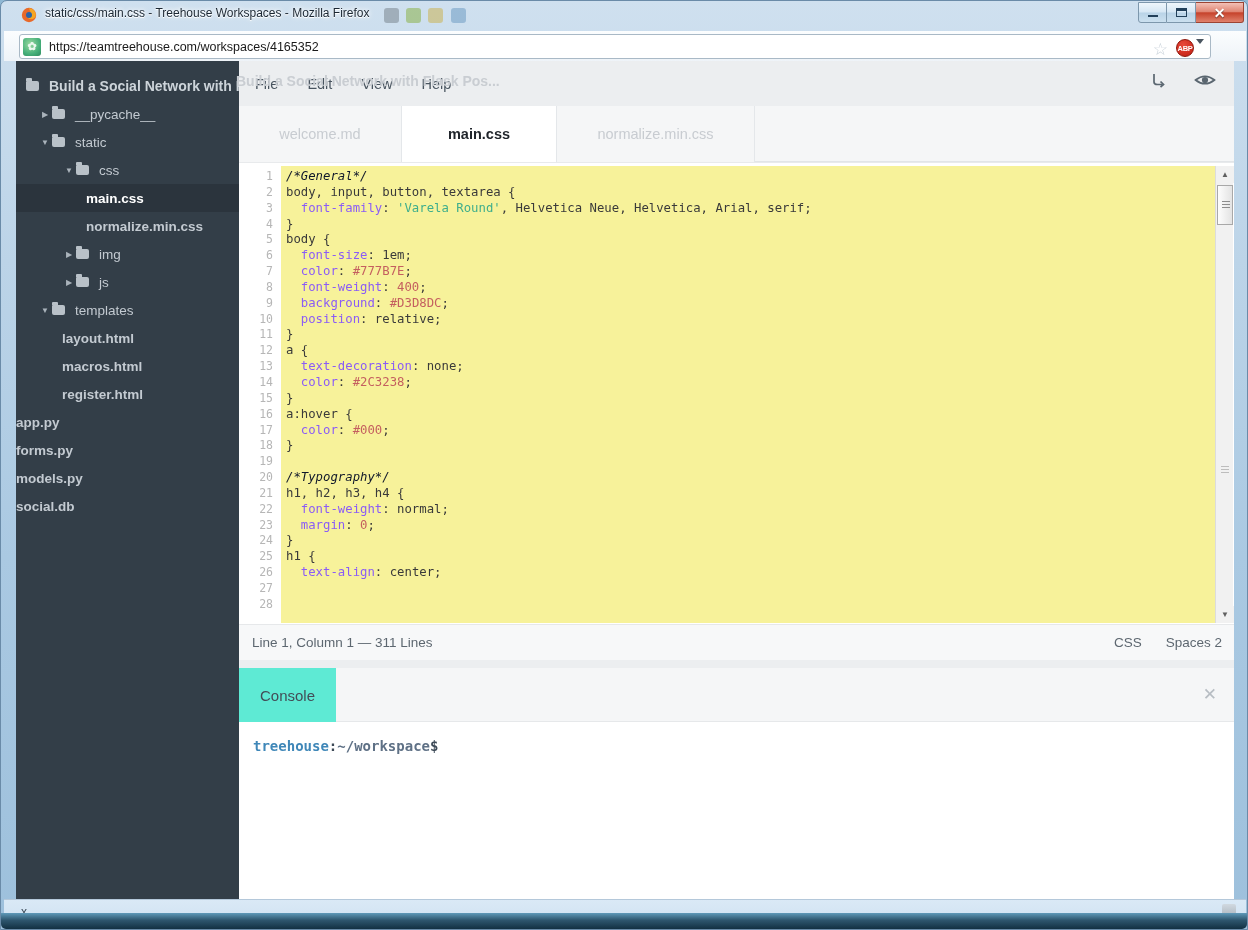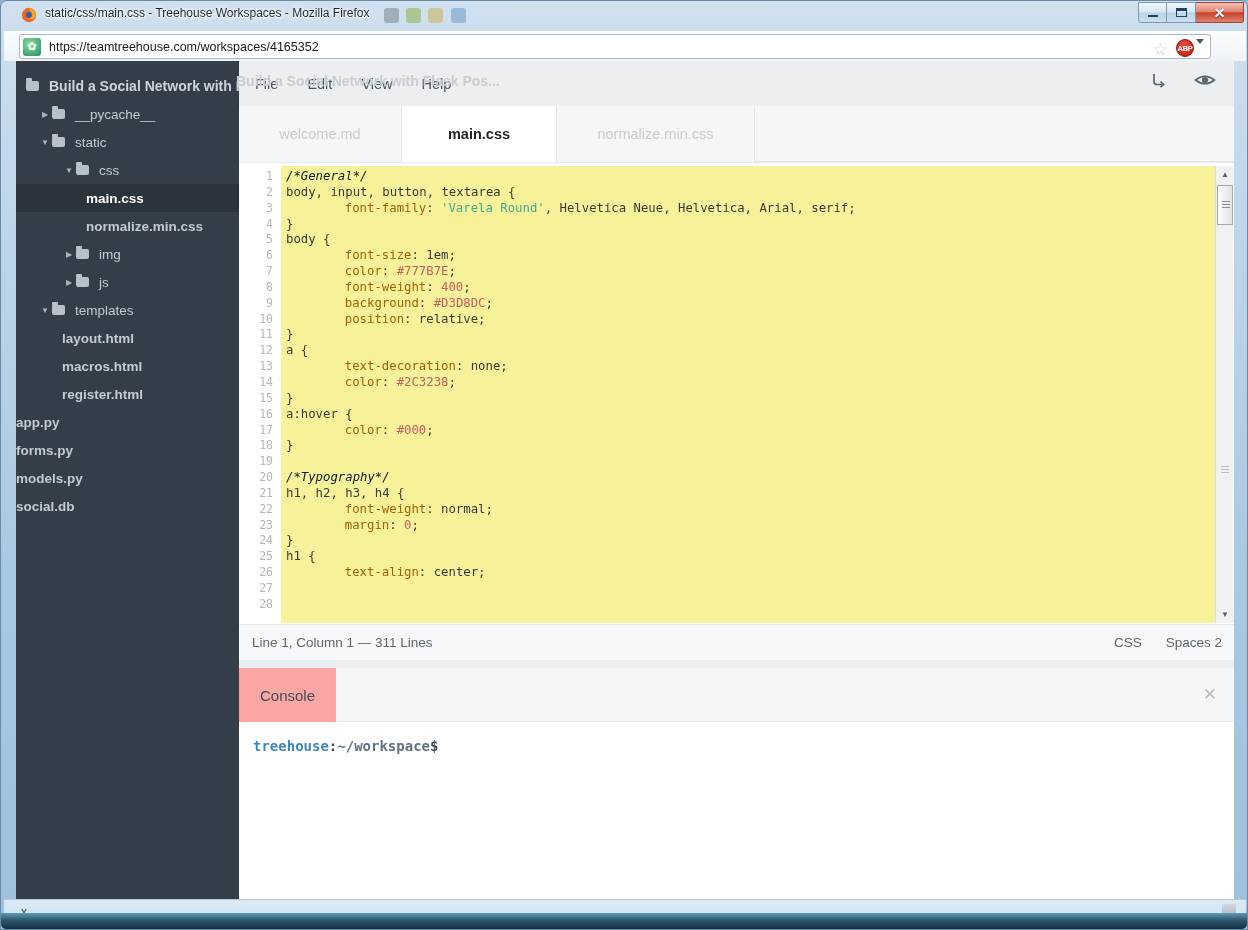--- a/index.html
+++ b/index.html
@@ -298,21 +298,21 @@
   }
   .code .ln {
     font-family: "DejaVu Sans Mono", monospace;
     font-size: 12.3px;
     line-height: 15.85px;
     white-space: pre;
     color: #3a3a3a;
     padding-left: 5px;
   }
   .cm { color: #0f172a; font-style: italic; }
-  .pr { color: #a16207; margin-left: 44px; }
+  .pr { color: #8b5cf6; }
   .st { color: #3fae8c; }
   .nm { color: #c45f5f; }
   .tx { color: #3a3a3a; }
 
   
   .vscroll {
     position: absolute;
     right: 1px; top: 3px;
     width: 18px; height: 457px;
     background: #f1f1f1;
@@ -369,21 +369,21 @@
   }
   .console-head {
     position: absolute; left: 0; top: 0;
     width: 995px; height: 54px;
     background: #f5f6f7;
     border-bottom: 1px solid #e6e8ea;
   }
   .console-tab {
     position: absolute; left: 0; top: 0;
     width: 97px; height: 54px;
-    background: #fca5a5;
+    background: #5eead4;
     display: flex; align-items: center; justify-content: center;
     font-size: 15px; color: #434d57;
   }
   .console-close {
     position: absolute; right: 17px; top: 16px;
     font-size: 17px; color: #b7bdc3;
   }
   .console-body {
     position: absolute; left: 0; top: 54px;
     width: 995px; height: 177px;

